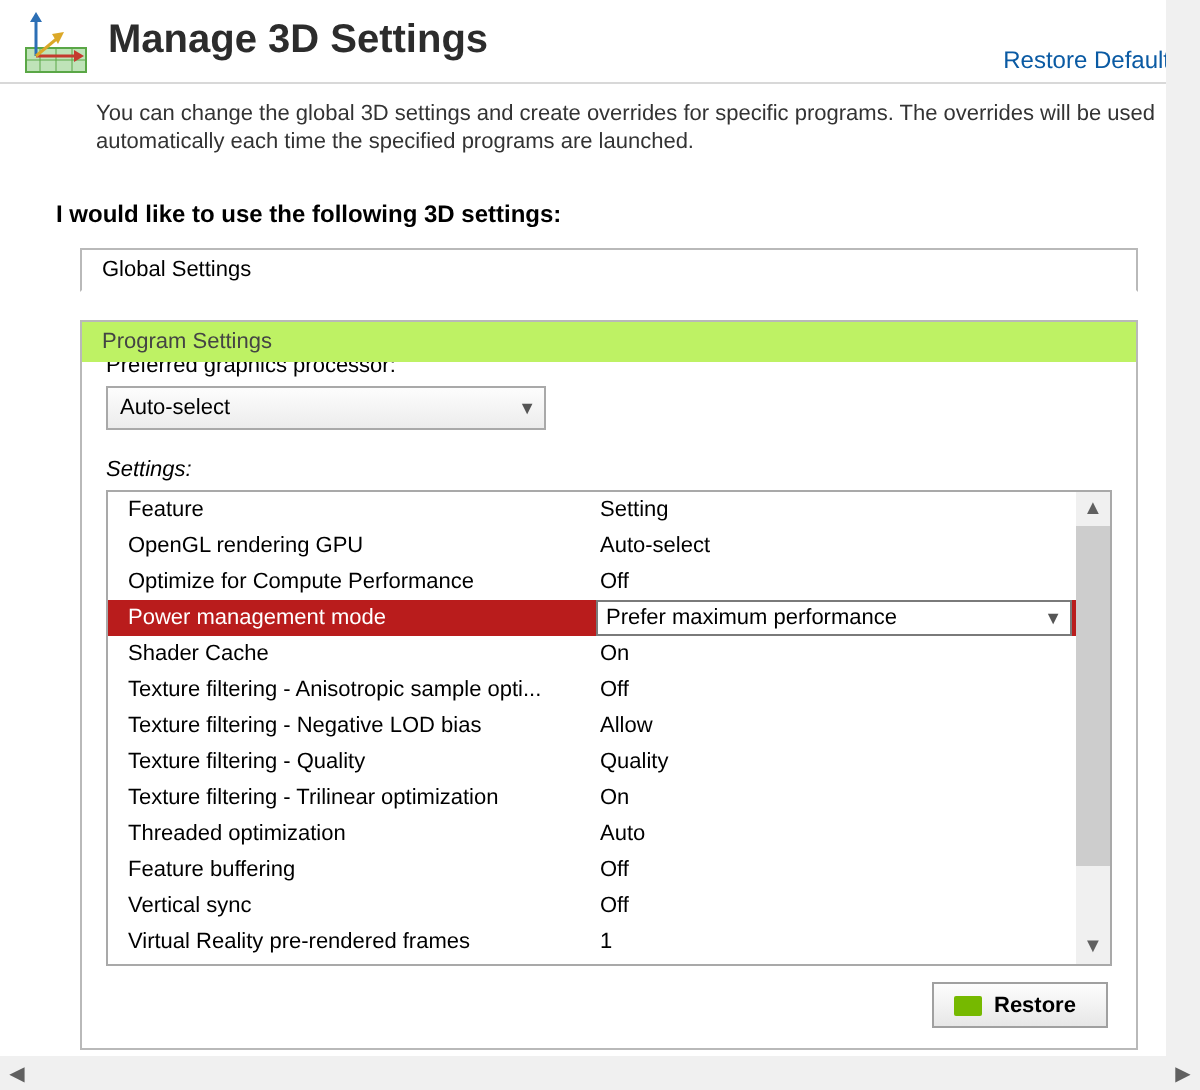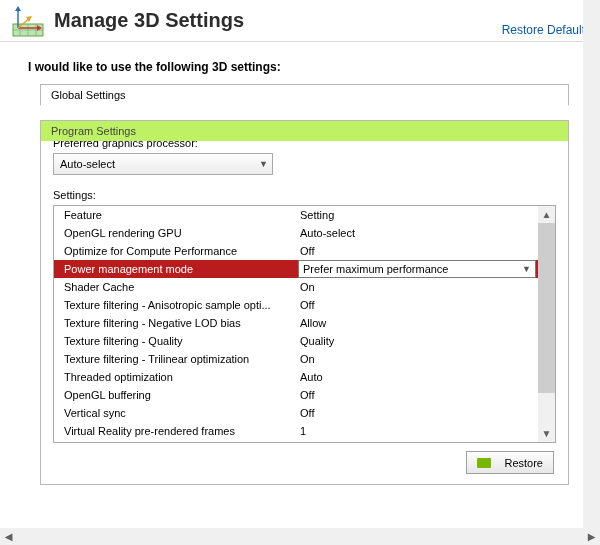--- a/index.html
+++ b/index.html
@@ -114,21 +114,21 @@
     z-index:1;
   }
   .field-label { font-size:11px; margin-bottom:4px; }
   .select-box {
     width:220px; height:22px; border:1px solid #a9a9a9;
     background:linear-gradient(#fdfdfd,#ececec);
     display:flex; align-items:center; justify-content:space-between;
     padding:0 4px 0 6px; font-size:11px; cursor:default;
   }
   .select-arrow { font-size:9px; color:#555; }
-  .settings-label { font-size:11px; margin-top:14px; margin-bottom:4px; }
+  .settings-label { font-size:11px; margin-top:14px; margin-bottom:4px;font-style:italic; }
   .settings-list {
     border:1px solid #a9a9a9; height:238px; width:100%;
     position:relative; background:#fff; overflow:hidden;
   }
   .settings-scroll {
     position:absolute; right:0; top:0; bottom:0; width:17px;
     background:#f0f0f0; display:flex; flex-direction:column;
     justify-content:space-between; align-items:center;
   }
   .scroll-thumb {
@@ -153,22 +153,22 @@
     background:#fff; color:#000; height:18px;
     border:1px solid #7a7a7a; line-height:16px;
     display:flex; align-items:center; justify-content:space-between;
     padding:0 4px 0 4px; margin-right:2px;
   }
   .row-arrow{ font-size:9px; color:#555; }
   .button-row { display:flex; justify-content:flex-end; margin-top:8px; padding-right:2px;}
   .restore-btn {
     height:23px; min-width:88px; border:1px solid #a0a0a0;
     background:linear-gradient(#fdfdfd,#e7e7e7);
-    font-size:11px; display:flex; align-items:center; justify-content:space-between;
-    gap:6px; padding:0 10px; cursor:pointer;
+    font-size:11px; display:flex; align-items:center; justify-content:flex-start;
+    gap:6px; padding:0 10px; cursor:pointer;font-weight:bold;
   }
   .nv-chip { width:14px; height:10px; background:#76b900; border-radius:1px; }
 </style>
 </head>
 <body>
 
 <div class="outer-frame">
 
   <div class="header-area">
     <div class="app-icon">
@@ -185,20 +185,21 @@
         <line x1="6" y1="22" x2="18" y2="12" stroke="#dba828" stroke-width="1.5"></line>
         <polygon points="20,10 14,11 17,16" fill="#dba828"></polygon>
       </svg>
     </div>
     <div class="page-title">Manage 3D Settings</div>
     <div class="header-right">
       <span class="restore-defaults">Restore Defaults</span>
     </div>
   </div>
 
+  <div class="description">You can change the global 3D settings and create overrides for specific programs. The overrides will be used automatically each time the specified programs are launched.</div>
 
   <div class="prompt-line">I would like to use the following 3D settings:</div>
 
   <div class="tabs-box">
     <div class="tab-strip">
       <div class="tab active">Global Settings</div>
       <div class="tab inactive">Program Settings</div>
     </div>
     <div class="panel">
 
@@ -250,21 +251,21 @@
             </div>
             <div class="list-row">
               <div class="col-feature">Texture filtering - Trilinear optimization</div>
               <div class="col-setting">On</div>
             </div>
             <div class="list-row">
               <div class="col-feature">Threaded optimization</div>
               <div class="col-setting">Auto</div>
             </div>
             <div class="list-row">
-              <div class="col-feature">OpenGL buffering</div>
+              <div class="col-feature">Feature buffering</div>
               <div class="col-setting">Off</div>
             </div>
             <div class="list-row">
               <div class="col-feature">Vertical sync</div>
               <div class="col-setting">Off</div>
             </div>
             <div class="list-row">
               <div class="col-feature">Virtual Reality pre-rendered frames</div>
               <div class="col-setting">1</div>
             </div>

